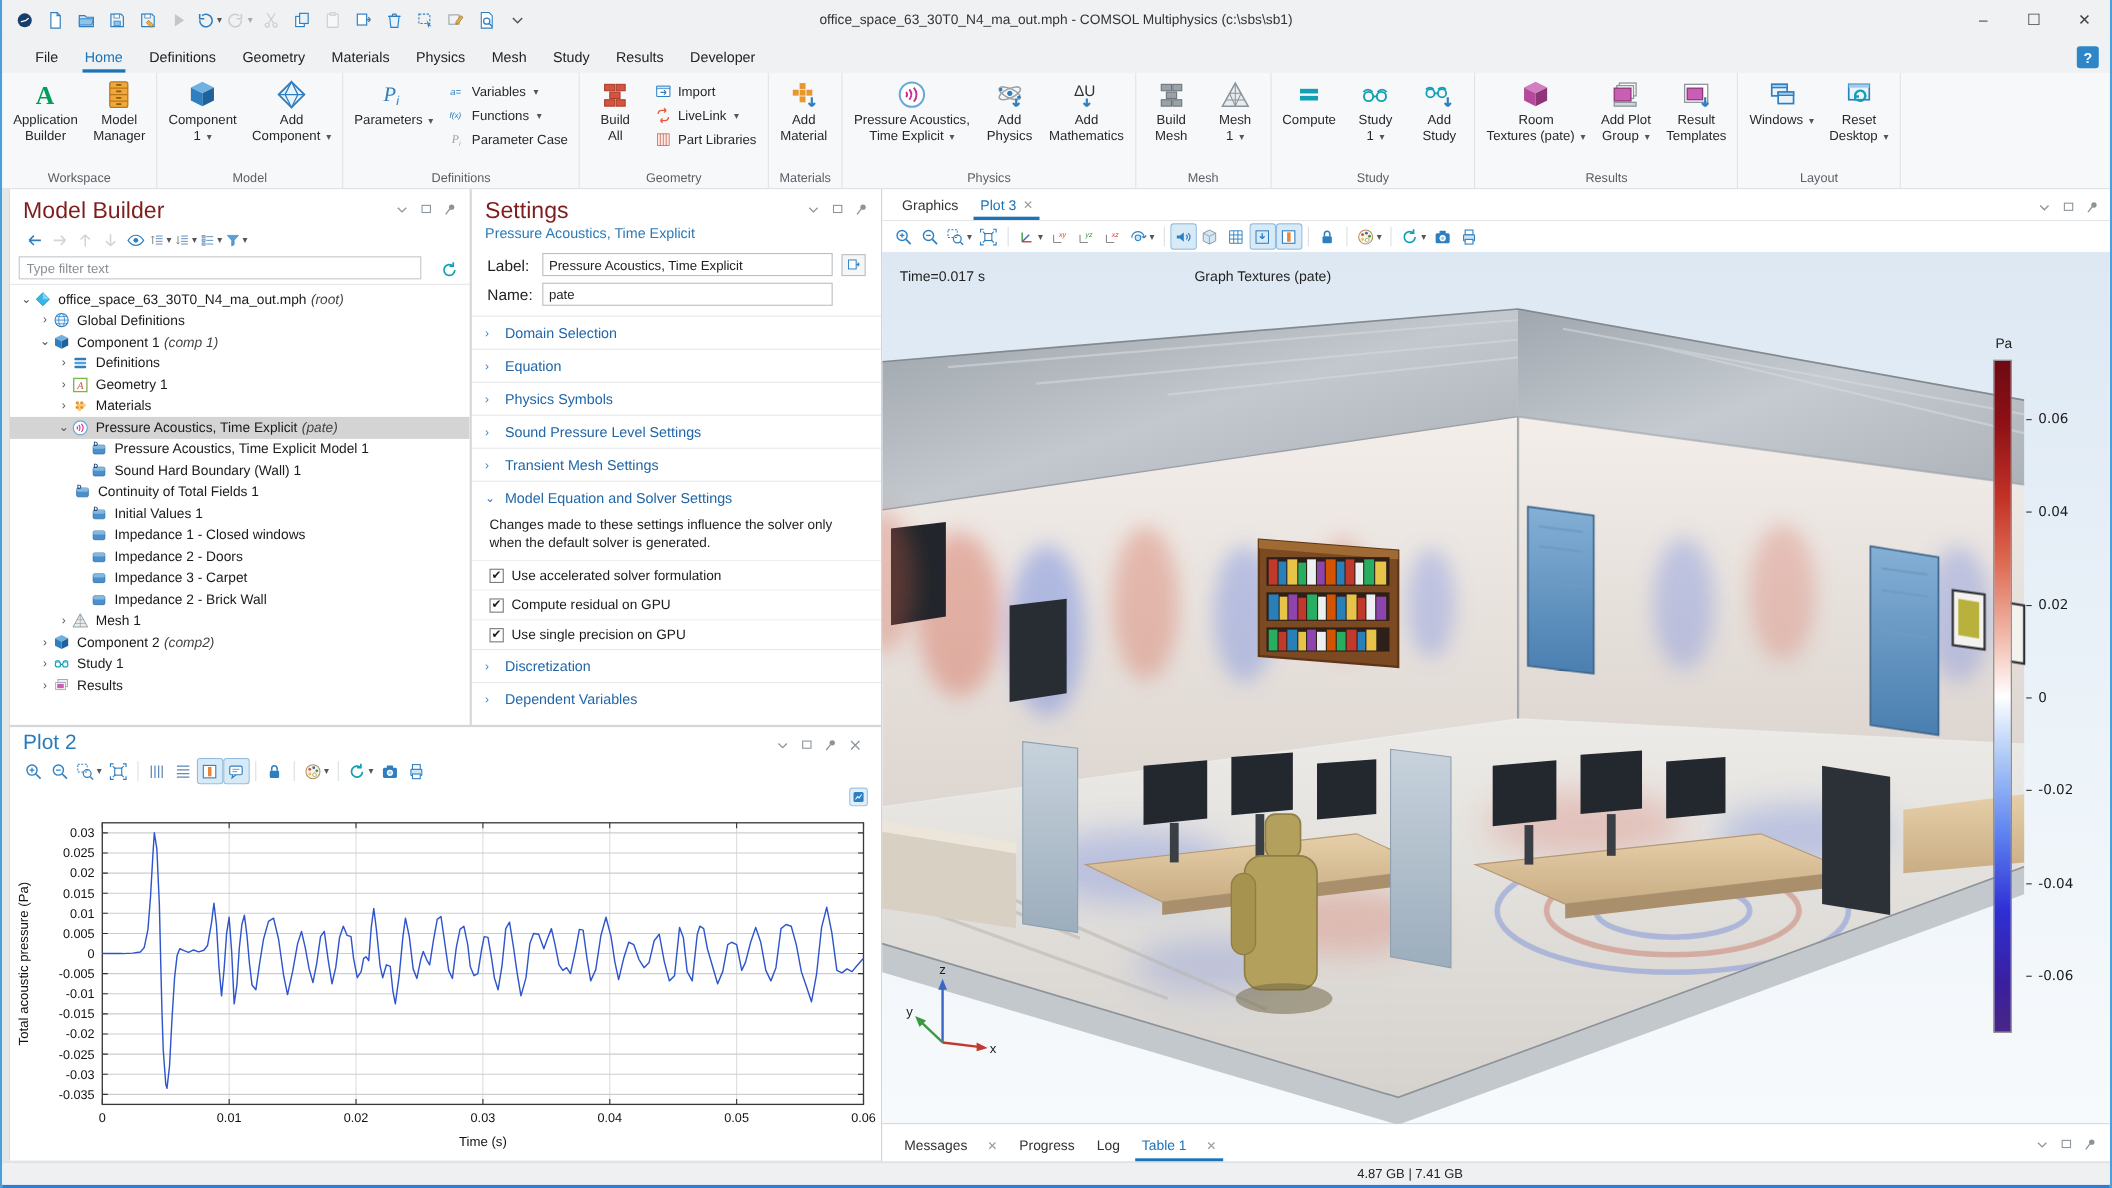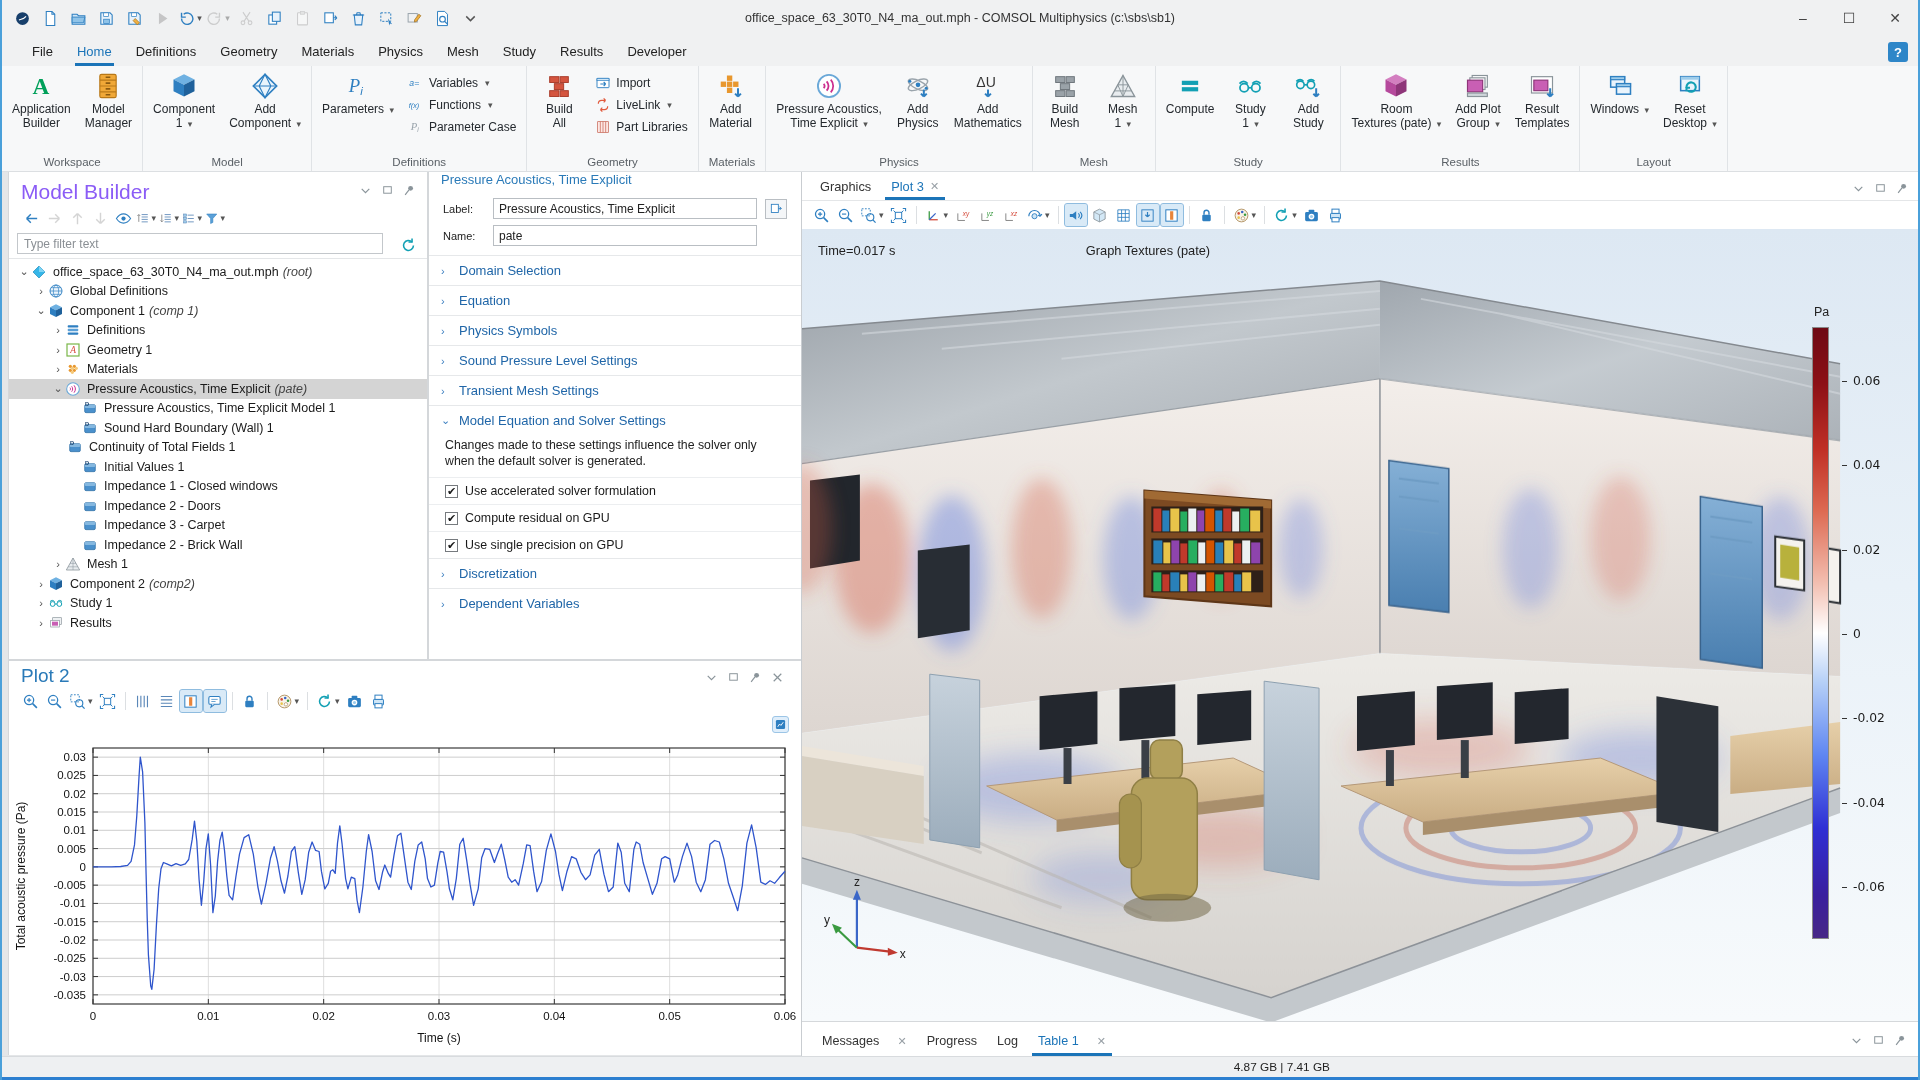--- a/index.html
+++ b/index.html
@@ -41,21 +41,21 @@
   .ic17 { width:17px; height:17px; }
 
   
   .main { flex:1; display:flex; min-height:0; background:#e4e6e8; }
   .left-col { width:800px; flex:none; display:flex; flex-direction:column; border-right:1px solid #c9cdd1; }
   .panels-row { height:487px; display:flex; min-height:0; }
   .panel { background:#fff; }
   .model-builder { width:421px; flex:none; border-right:2px solid #d4d7da; display:flex; flex-direction:column; margin-left:6px; border-left:1px solid #d4d7da; }
   .settings-panel { flex:1; display:flex; flex-direction:column; overflow:hidden; }
   .panel-head { display:flex; align-items:flex-start; padding:8px 10px 0 12px; }
-  .panel-title { font-size:21px; color:#8b5cf6; font-weight:400; }
+  .panel-title { font-size:21px; color:#7f1d1d; font-weight:400; }
   .panel-controls { margin-left:auto; display:flex; gap:6px; padding-top:2px; }
   .pctl { width:16px; height:16px; display:flex; align-items:center; justify-content:center; }
 
   
   .mb-toolbar { display:flex; align-items:center; gap:3px; padding:4px 10px 4px 12px; }
   .mb-toolbar .tbtn { width:20px; height:20px; display:flex; align-items:center; justify-content:center; border-radius:2px; }
   .filter-row { display:flex; align-items:flex-end; gap:17px; padding:1px 10px 4px 8px; }
   .filter-input { flex:1; height:21px; border:1px solid #c3c7cb; font-size:12px; padding:0 6px; color:#333; font-family:"Liberation Sans",sans-serif; }
   .filter-input::placeholder { color:#8a8f94; }
   .tree { flex:1; overflow:hidden; border-top:1px solid #e4e6e8; padding-top:3px; }
@@ -63,21 +63,21 @@
   .tree-row.selected { background:#d4d4d4; }
   .tree-exp { width:14px; text-align:center; color:#555; font-size:11px; flex:none; }
   .tree-ic { width:17px; height:16px; margin-right:5px; flex:none; display:inline-flex; }
   .tree-ic svg { width:16px; height:16px; }
   .tree-suffix { font-style:italic; color:#444; margin-left:4px; }
 
   
   .settings-sub { font-size:13px; color:#2a7ab8; padding:0 12px 8px; }
   .settings-body { flex:1; overflow:hidden; padding-bottom:6px; }
   .field-row { display:flex; align-items:center; padding:3px 14px 3px 14px; gap:8px; }
-  .field-label { width:42px; font-size:11px; color:#222; }
+  .field-label { width:42px; font-size:14px; color:#222; }
   .field-input { flex:1; height:21px; border:1px solid #b9bec3; font-size:12px; padding:0 5px; color:#222; font-family:"Liberation Sans",sans-serif; }
   .field-btn { width:22px; height:20px; border:1px solid #b9bec3; background:#f4f6f8; display:flex; align-items:center; justify-content:center; }
   .sec { border-top:1px solid #e6e8ea; }
   .sec-head { display:flex; align-items:center; gap:8px; padding:7px 12px; font-size:13px; color:#2066a8; }
   .sec-chev { color:#3b7fc0; font-size:11px; width:10px; }
   .sec-note { font-size:12.3px; color:#222; padding:2px 16px 8px; line-height:16px; }
   .check-row { display:flex; align-items:center; gap:7px; padding:6px 16px; border-top:1px solid #eceef0; font-size:12.4px; }
   .checkbox { width:13px; height:13px; border:1px solid #767a7e; background:#fff; display:flex; align-items:center; justify-content:center; font-size:11px; color:#1a1a1a; line-height:1; }
 
   
@@ -969,20 +969,47 @@
                     <rect x="4" y="8" width="13" height="10" fill="#fff" stroke="#8a949a"></rect>
                     <rect x="6" y="10" width="9" height="6" fill="#c95fb4"></rect>
                   </svg>
                 </span>
     <span>Results</span>
               </div>
             </div>
         </div>
 
         <div class="panel settings-panel">
+          <div class="panel-head">
+            <div class="panel-title">Settings</div>
+            <div class="panel-controls" id="st-controls">
+                <span class="pctl">
+                  <span class="ic" style="width:13px;height:13px">
+                    <svg viewBox="0 0 24 24">
+                      <path d="M5 9l7 7 7-7" fill="none" stroke="#8a949a" stroke-width="2.2"></path>
+                    </svg>
+                  </span>
+                </span>
+                <span class="pctl">
+                  <span class="ic" style="width:13px;height:13px">
+                    <svg viewBox="0 0 24 24">
+                      <rect x="5" y="5" width="14" height="12" fill="none" stroke="#8a949a" stroke-width="1.8"></rect>
+                    </svg>
+                  </span>
+                </span>
+                <span class="pctl">
+                  <span class="ic" style="width:13px;height:13px">
+                    <svg viewBox="0 0 24 24">
+                      <circle cx="14" cy="8" r="4.5" fill="#8a949a"></circle>
+                      <path d="M11 11L4 20" stroke="#8a949a" stroke-width="2.2"></path>
+                    </svg>
+                  </span>
+                </span>
+              </div>
+          </div>
           <div class="settings-sub">Pressure Acoustics, Time Explicit</div>
           <div class="settings-body">
             <div class="field-row">
               <span class="field-label">Label:</span>
               <input class="field-input" value="Pressure Acoustics, Time Explicit" style="">
               <span class="field-btn" id="field-btn-ic">
                   <span class="ic" style="width:14px;height:14px">
                     <svg viewBox="0 0 24 24">
                       <rect x="4" y="4" width="12" height="14" fill="#fff" stroke="#2e7fc1" stroke-width="1.5"></rect>
                       <path d="M16 11h5m0 0l-3-3m3 3l-3 3" stroke="#2e7fc1" stroke-width="1.6" fill="none"></path>

